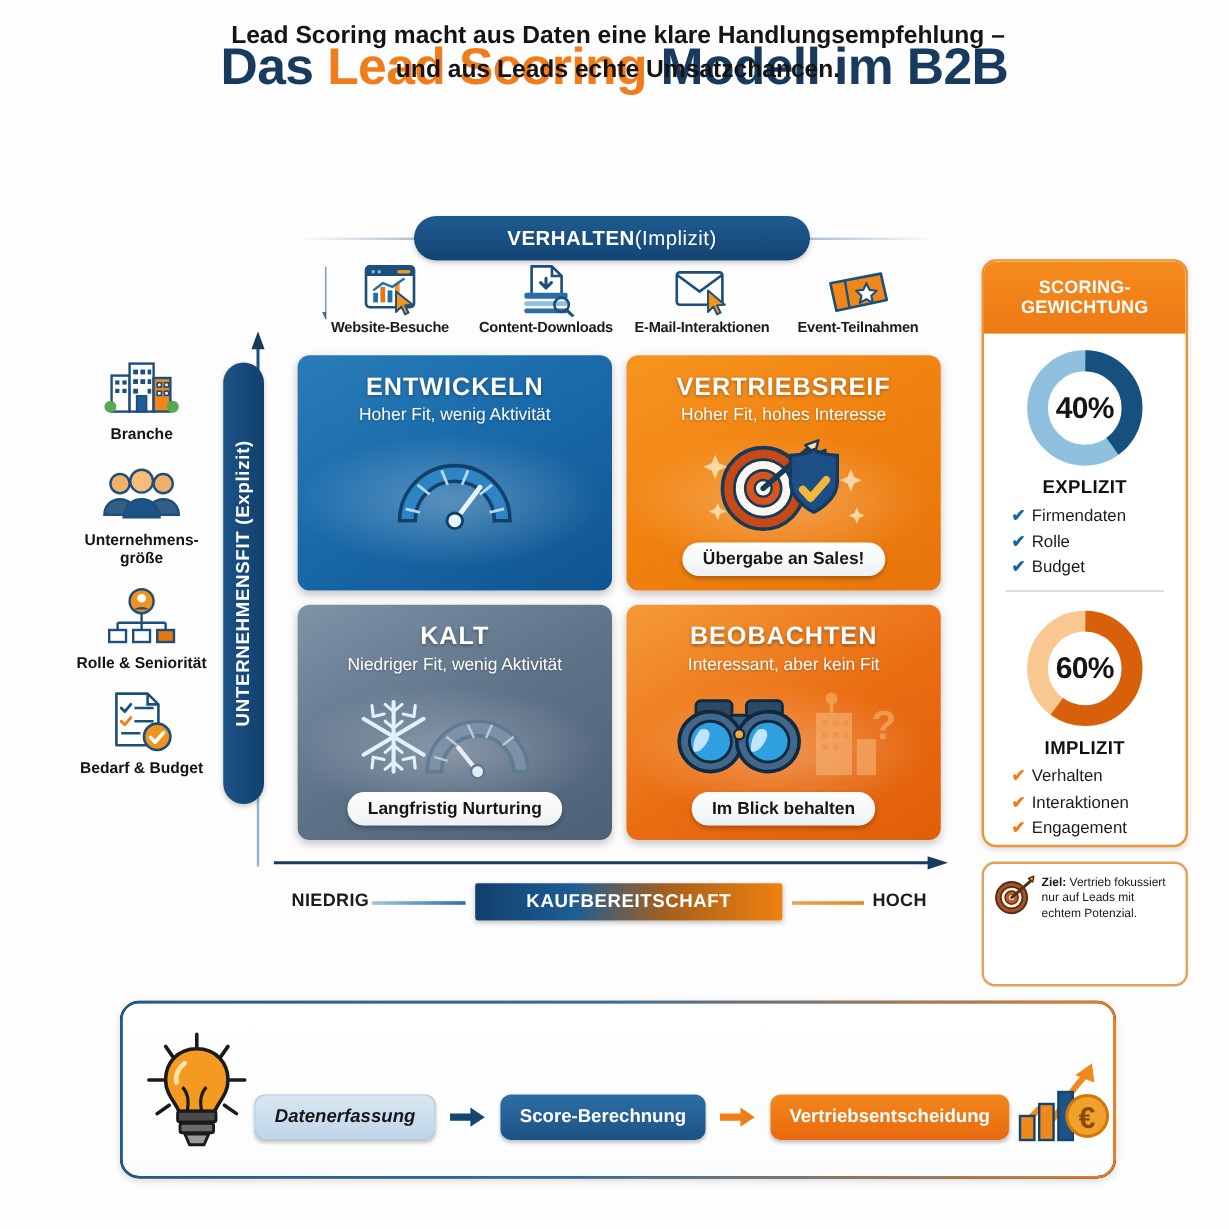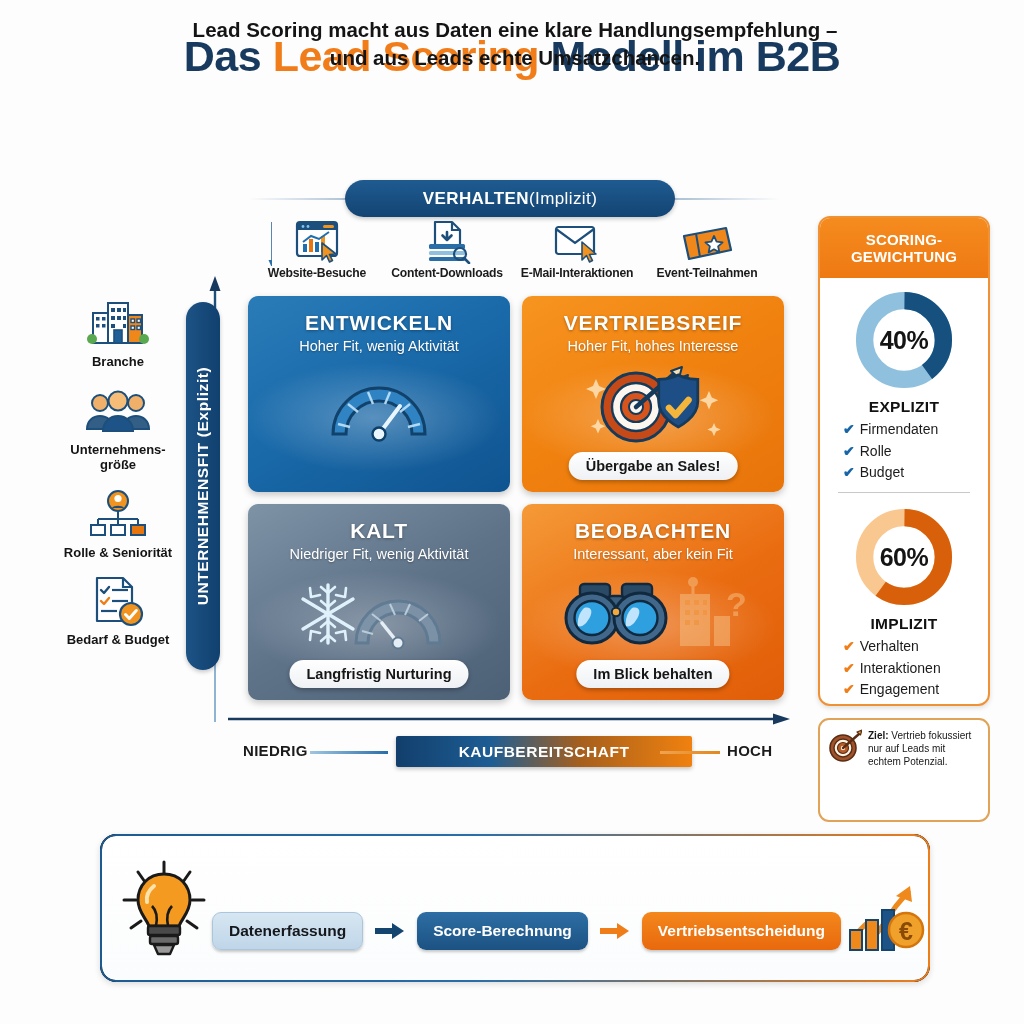--- a/index.html
+++ b/index.html
@@ -43,21 +43,21 @@
     letter-spacing: .4px;
   }
   .verhalten-pill .lite { font-weight: 400; }
   .top-rule {
     position: absolute; top: 198px; left: 248px; width: 532px; height: 2px;
     background: linear-gradient(90deg,rgba(31,91,144,0) 0%,rgba(31,91,144,.35) 18%,rgba(31,91,144,.35) 82%,rgba(31,91,144,0) 100%);
   }
 
   .behavior-icons {
     position: absolute; top: 218px; left: 252px; width: 528px; height: 62px;
-    display: flex; justify-content: flex-start;
+    display: flex; justify-content: flex-end;
   }
   .bi { width: 130px; text-align: center; }
   .bi .glyph { height: 46px; display:flex; align-items:flex-end; justify-content:center; }
   .bi .cap {
     font-size: 12.2px; font-weight: 700; color: #1b1b1b;
     margin-top: 2px; letter-spacing: -.2px; white-space: nowrap;
   }
   .tick-arrow {
     position: absolute; left: 268px; top: 222px; width: 4px; height: 44px;
   }
@@ -129,21 +129,21 @@
   .card .glow {
     position:absolute; inset:0; z-index:1;
     background:
       radial-gradient(ellipse 70% 40% at 48% 62%, rgba(255,255,255,.28), rgba(255,255,255,0) 70%);
   }
 
   
   .xaxis-arrow { position: absolute; left: 228px; top: 712px; }
   .xaxis-pill {
     position: absolute; left: 396px; top: 736px;
-    width: 296px; height: 31px; border-radius: 2px;
+    width: 256px; height: 31px; border-radius: 2px;
     background: linear-gradient(90deg,#123f6c 0%,#1d5d94 32%,#a55f1d 62%,#f0810f 100%);
     box-shadow: 0 2px 4px rgba(0,0,0,.24);
     display: flex; align-items: center; justify-content: center;
     color: #fff; font-size: 15.5px; font-weight: 700; letter-spacing: .5px;
   }
   .xlab {
     position: absolute; top: 742px;
     font-size: 15px; font-weight: 700; color: #1b1b1b; letter-spacing: .3px;
   }
   .xlab.lo { left: 243px; }
@@ -214,21 +214,21 @@
     position: absolute; left: 180px; top: 16px; width: 670px;
     text-align: center; font-size: 20.5px; font-weight: 700;
     color: #141414; line-height: 1.36;
   }
   .flow { position: absolute; left: 212px; top: 912px; display: flex; align-items: center; gap: 12px; }
   .chip {
     height: 38px; display: flex; align-items: center; justify-content: center;
     padding: 0 16px; border-radius: 9px; font-size: 15.5px; font-weight: 700;
     box-shadow: 0 2px 3px rgba(0,0,0,.22); white-space: nowrap;
   }
-  .chip.c1 { background: linear-gradient(180deg,#d7e6f2 0%,#bfd6e8 100%); color: #14181c; border:1px solid #a9c6dd; }
+  .chip.c1 { background: linear-gradient(180deg,#d7e6f2 0%,#bfd6e8 100%); color: #14181c; border:1px solid #a9c6dd;font-style:italic; }
   .chip.c2 { background: linear-gradient(180deg,#2d6ea4 0%,#1c5283 100%); color: #fff; }
   .chip.c3 { background: linear-gradient(180deg,#f4871c 0%,#e8690d 100%); color: #fff; }
   .arrow-g { display:flex; align-items:center; }
 
   .bulb { position: absolute; left: 118px; top: 858px; }
   .growth { position: absolute; left: 846px; top: 880px; }
 </style>
 </head>
 <body>
 

